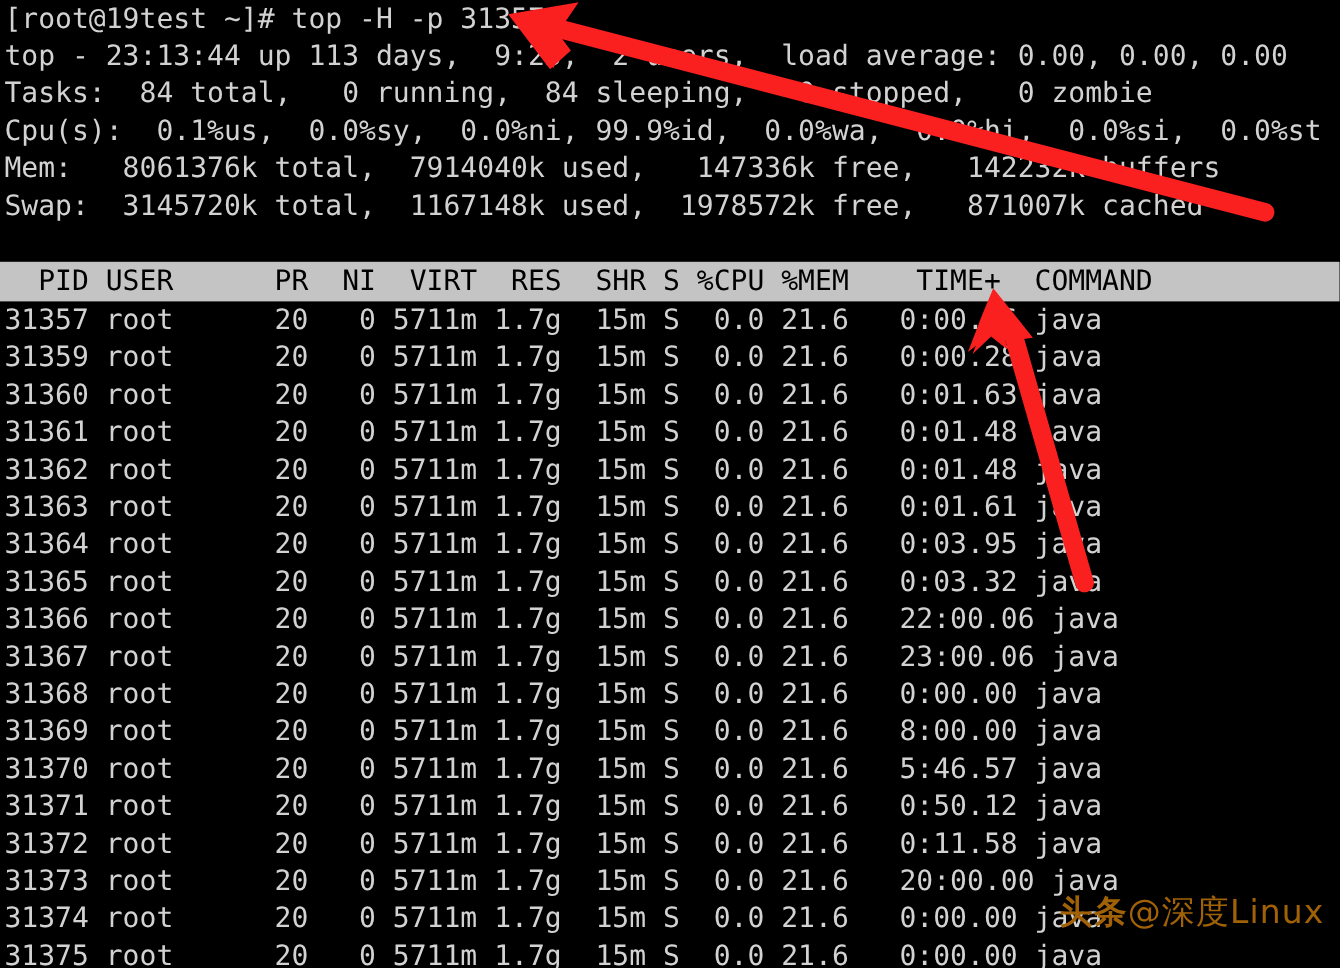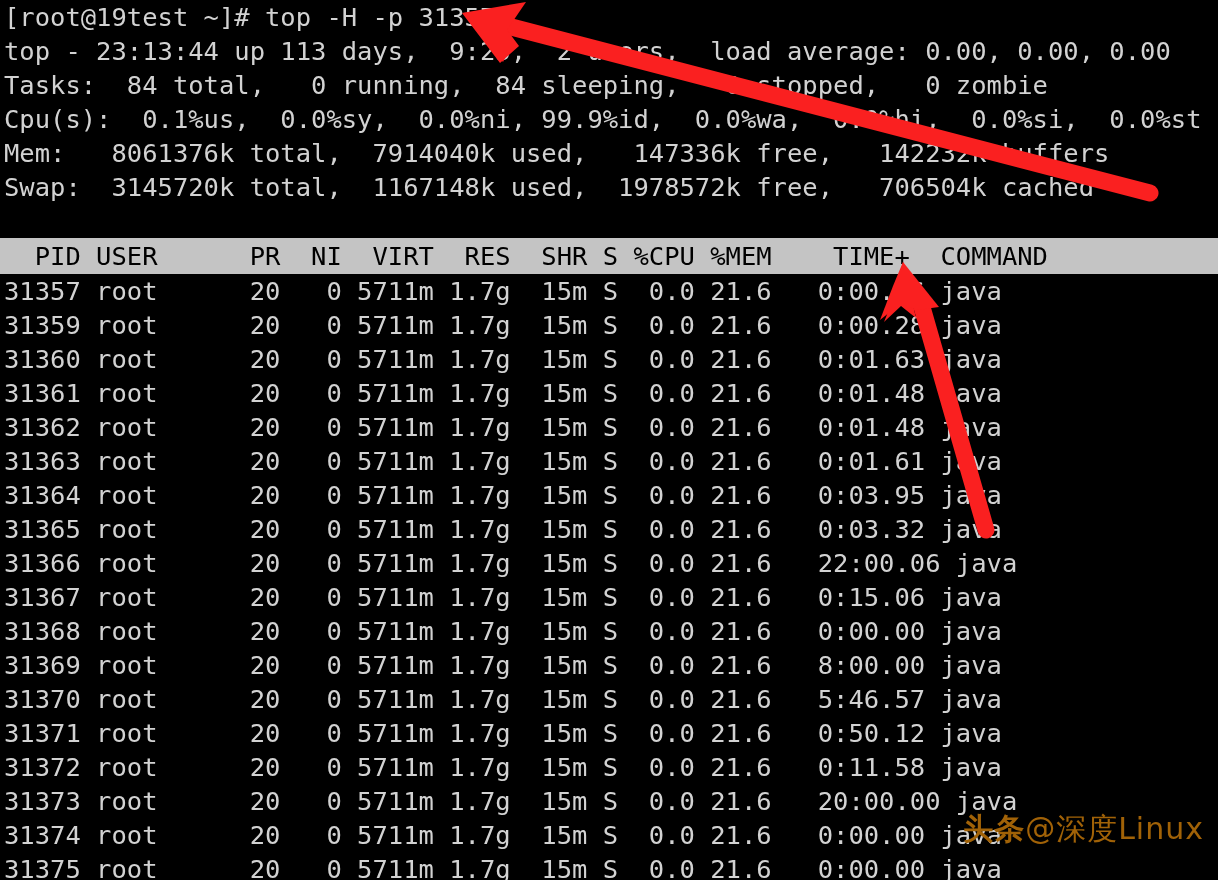--- a/index.html
+++ b/index.html
@@ -80,37 +80,37 @@
 <div id="screen">
 
   <div id="terminal">
 
     <div class="tline">[root@19test ~]# top -H -p 31357</div>
 
     <div class="tline">top - 23:13:44 up 113 days,  9:23,  2 users,  load average: 0.00, 0.00, 0.00</div>
     <div class="tline">Tasks:  84 total,   0 running,  84 sleeping,   0 stopped,   0 zombie</div>
     <div class="tline">Cpu(s):  0.1%us,  0.0%sy,  0.0%ni, 99.9%id,  0.0%wa,  0.0%hi,  0.0%si,  0.0%st</div>
     <div class="tline">Mem:   8061376k total,  7914040k used,   147336k free,   142232k buffers</div>
-    <div class="tline">Swap:  3145720k total,  1167148k used,  1978572k free,   706504k cached</div>
+    <div class="tline">Swap:  3145720k total,  1167148k used,  1978572k free,   871007k cached</div>
 
     <div class="tline blank"></div>
 
     <div class="tline header-band">  PID USER      PR  NI  VIRT  RES  SHR S %CPU %MEM    TIME+  COMMAND</div>
 
     <div id="rows">
         <div class="tline">31357 root      20   0 5711m 1.7g  15m S  0.0 21.6   0:00.16 java</div>
         <div class="tline">31359 root      20   0 5711m 1.7g  15m S  0.0 21.6   0:00.28 java</div>
         <div class="tline">31360 root      20   0 5711m 1.7g  15m S  0.0 21.6   0:01.63 java</div>
         <div class="tline">31361 root      20   0 5711m 1.7g  15m S  0.0 21.6   0:01.48 java</div>
         <div class="tline">31362 root      20   0 5711m 1.7g  15m S  0.0 21.6   0:01.48 java</div>
         <div class="tline">31363 root      20   0 5711m 1.7g  15m S  0.0 21.6   0:01.61 java</div>
         <div class="tline">31364 root      20   0 5711m 1.7g  15m S  0.0 21.6   0:03.95 java</div>
         <div class="tline">31365 root      20   0 5711m 1.7g  15m S  0.0 21.6   0:03.32 java</div>
         <div class="tline">31366 root      20   0 5711m 1.7g  15m S  0.0 21.6   22:00.06 java</div>
-        <div class="tline">31367 root      20   0 5711m 1.7g  15m S  0.0 21.6   0:15.06 java</div>
+        <div class="tline">31367 root      20   0 5711m 1.7g  15m S  0.0 21.6   23:00.06 java</div>
         <div class="tline">31368 root      20   0 5711m 1.7g  15m S  0.0 21.6   0:00.00 java</div>
         <div class="tline">31369 root      20   0 5711m 1.7g  15m S  0.0 21.6   8:00.00 java</div>
         <div class="tline">31370 root      20   0 5711m 1.7g  15m S  0.0 21.6   5:46.57 java</div>
         <div class="tline">31371 root      20   0 5711m 1.7g  15m S  0.0 21.6   0:50.12 java</div>
         <div class="tline">31372 root      20   0 5711m 1.7g  15m S  0.0 21.6   0:11.58 java</div>
         <div class="tline">31373 root      20   0 5711m 1.7g  15m S  0.0 21.6   20:00.00 java</div>
         <div class="tline">31374 root      20   0 5711m 1.7g  15m S  0.0 21.6   0:00.00 java</div>
         <div class="tline">31375 root      20   0 5711m 1.7g  15m S  0.0 21.6   0:00.00 java</div>
       </div>
   </div>

